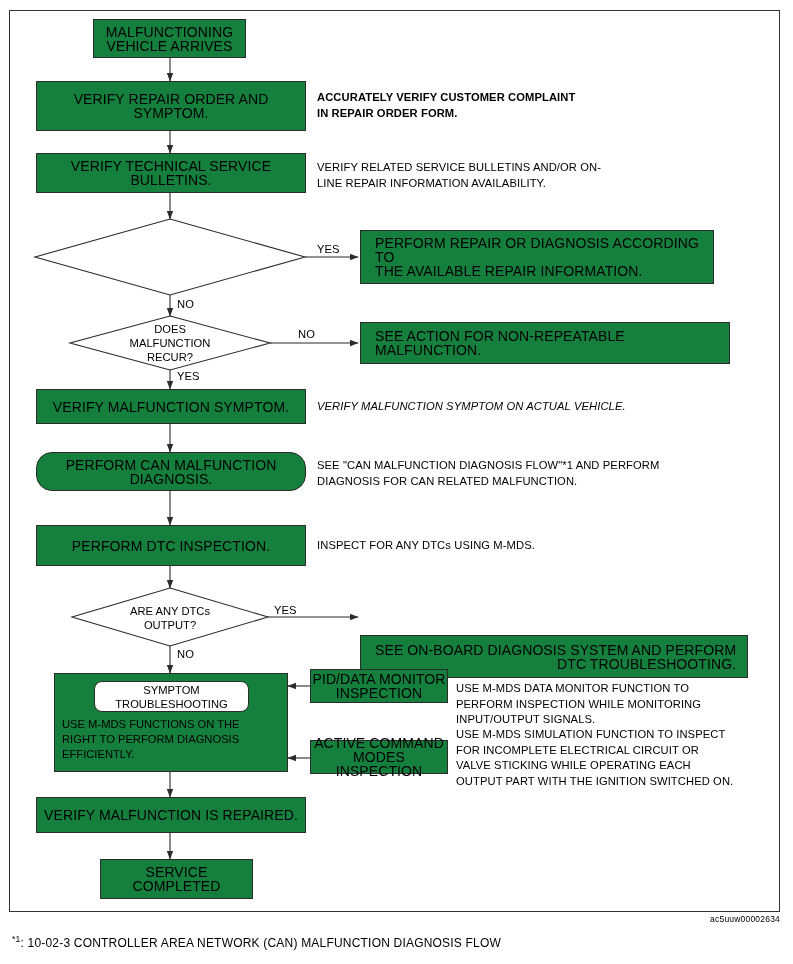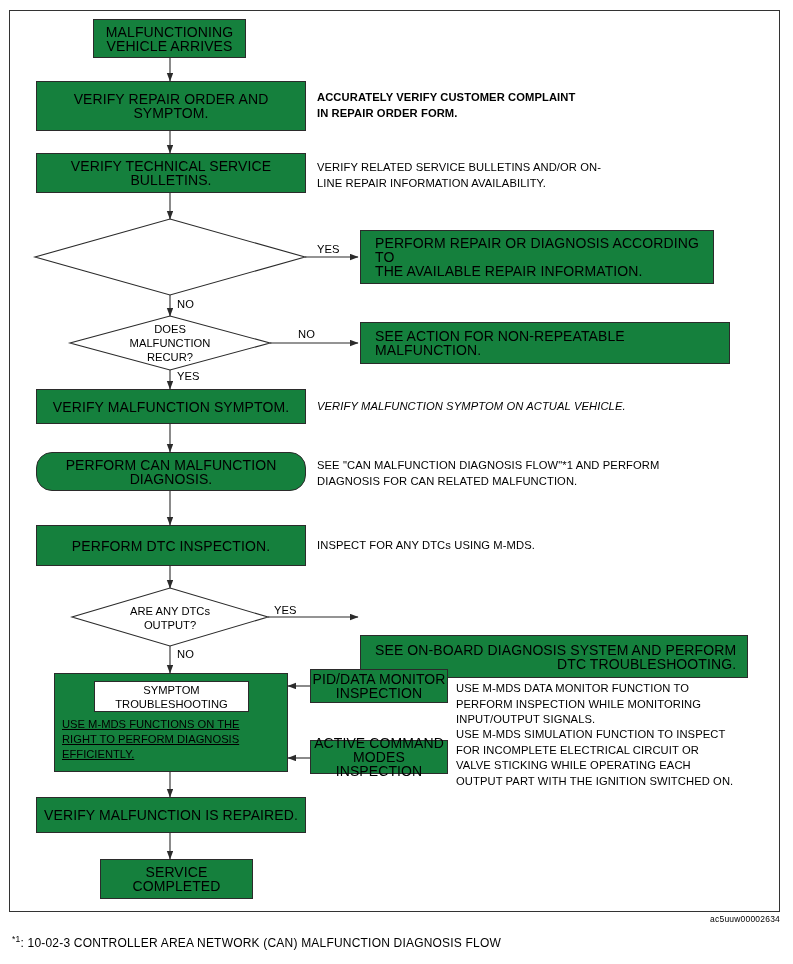--- a/index.html
+++ b/index.html
@@ -88,21 +88,20 @@
     display: flex;
     align-items: center;
     justify-content: center;
   }
   .sub-text {
     position: absolute;
     font-size: 11.2px;
     line-height: 15px;
     white-space: pre-line;
     text-align: left;
-    text-decoration: underline;
   }
   .fig-code {
     position: absolute;
     right: 13px;
     top: 914px;
     font-size: 8.5px;
     letter-spacing: 0.2px;
   }
   .footnote {
     position: absolute;
@@ -220,21 +219,21 @@
 
   <div class="edge-label" style="left:274px; top:604px;">YES</div>
 
   <div class="node leftpad" style="left:360px; top:597px; width:388px; height:43px; justify-content:flex-start; text-align:right;margin-top:38px;">SEE ON-BOARD DIAGNOSIS SYSTEM AND PERFORM
 DTC TROUBLESHOOTING.</div>
 
   <div class="edge-label" style="left:177px; top:648px;">NO</div>
 
   <div class="node" style="left:54px; top:673px; width:234px; height:99px; display:block; padding:0;">
   </div>
-  <div class="sub-box" style="left:94px; top:681px; width:155px; height:31px;">SYMPTOM
+  <div class="sub-box" style="left:94px; top:681px; width:155px; height:31px;border-radius:8px;">SYMPTOM
 TROUBLESHOOTING</div>
   <div class="sub-text" style="left:62px; top:717px; width:224px;">USE M-MDS FUNCTIONS ON THE
 RIGHT TO PERFORM DIAGNOSIS
 EFFICIENTLY.</div>
 
   <div class="node" style="left:310px; top:669px; width:138px; height:34px;">PID/DATA MONITOR
 INSPECTION</div>
 
   <div class="anno" style="left:456px; top:665px; width:320px;margin-top:16px;">USE M-MDS DATA MONITOR FUNCTION TO
 PERFORM INSPECTION WHILE MONITORING

